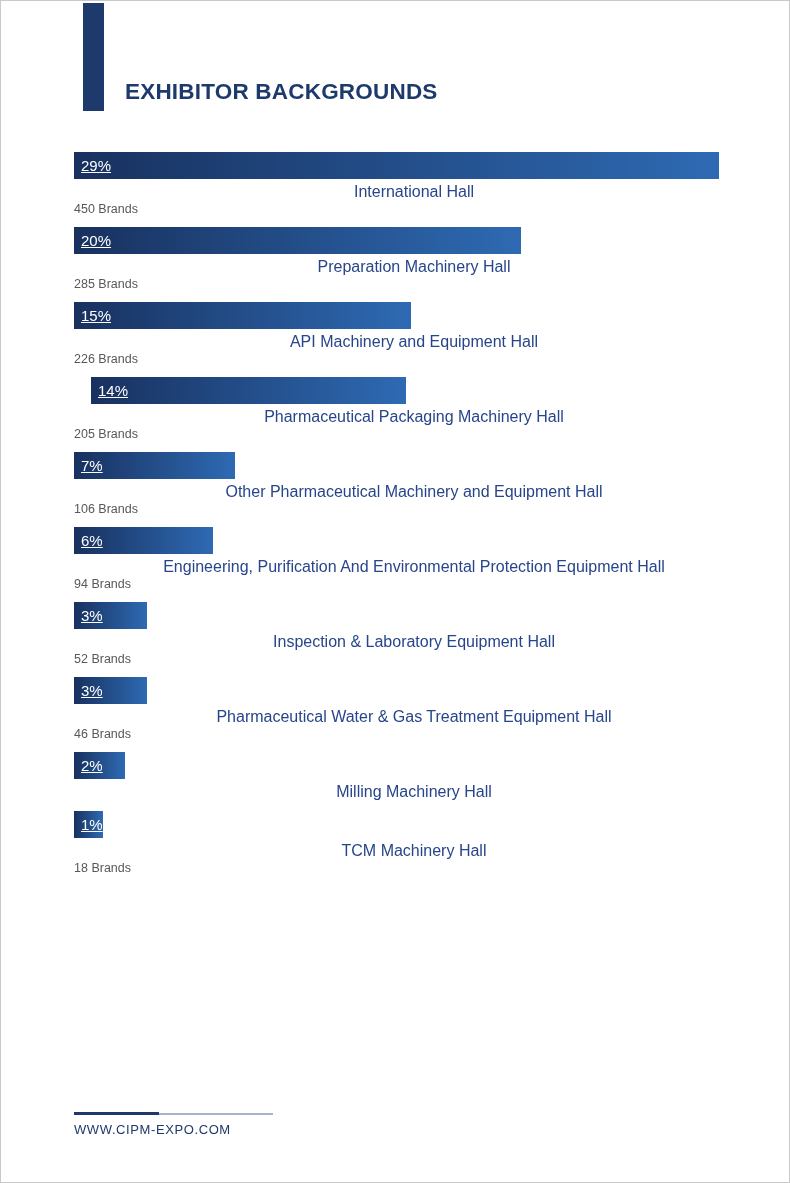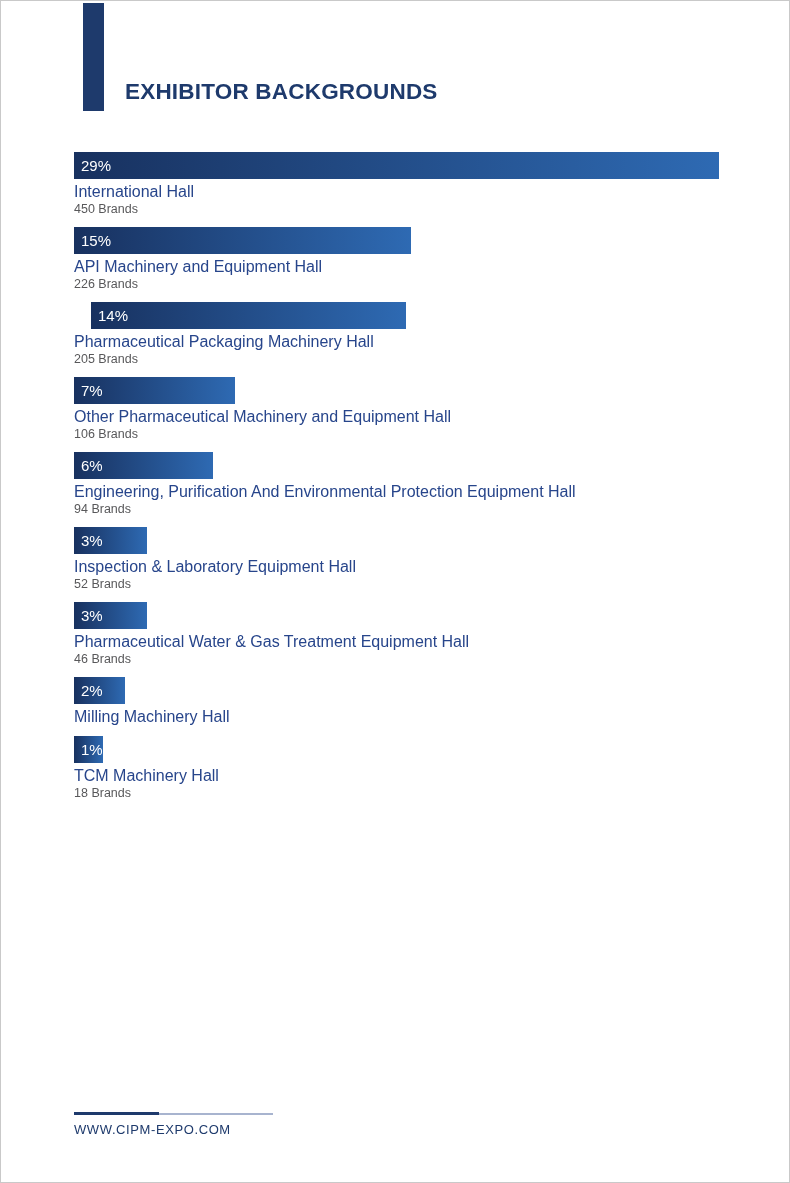--- a/index.html
+++ b/index.html
@@ -39,28 +39,30 @@
   .bar {
     height: 27px;
     min-width: 29px;
     display: flex;
     align-items: center;
     padding-left: 7px;
     font-size: 15px;
     color: #ffffff;
     background: linear-gradient(90deg, var(--bar-start) 0%, var(--bar-end) 100%);
     white-space: nowrap;
+    text-decoration: underline;
   }
   .hall-label {
     margin-top: 4px;
     font-size: 16px;
     line-height: 18px;
     font-weight: 500;
     color: var(--hall);
     white-space: nowrap;
+    text-align: center;
   }
   .brands-label {
     margin-top: 1px;
     font-size: 12.5px;
     line-height: 15px;
     color: var(--brands);
     white-space: nowrap;
   }
   .footer {
     position: absolute;
@@ -93,20 +95,27 @@
   <div class="accent-bar"></div>
   <h1 class="page-title">EXHIBITOR BACKGROUNDS</h1>
 
   <div class="chart" id="chart">
       <div class="chart-row">
         <div class="bar" style="width: 645px;">
           <span>29%</span>
         </div>
         <div class="hall-label">International Hall</div>
         <div class="brands-label">450 Brands</div>
+      </div>
+      <div class="chart-row">
+        <div class="bar" style="width: 447px;">
+          <span>20%</span>
+        </div>
+        <div class="hall-label">Preparation Machinery Hall</div>
+        <div class="brands-label">285 Brands</div>
       </div>
       <div class="chart-row">
         <div class="bar" style="width: 337px;">
           <span>15%</span>
         </div>
         <div class="hall-label">API Machinery and Equipment Hall</div>
         <div class="brands-label">226 Brands</div>
       </div>
       <div class="chart-row">
         <div class="bar" style="width: 315px; margin-left: 17px;">

